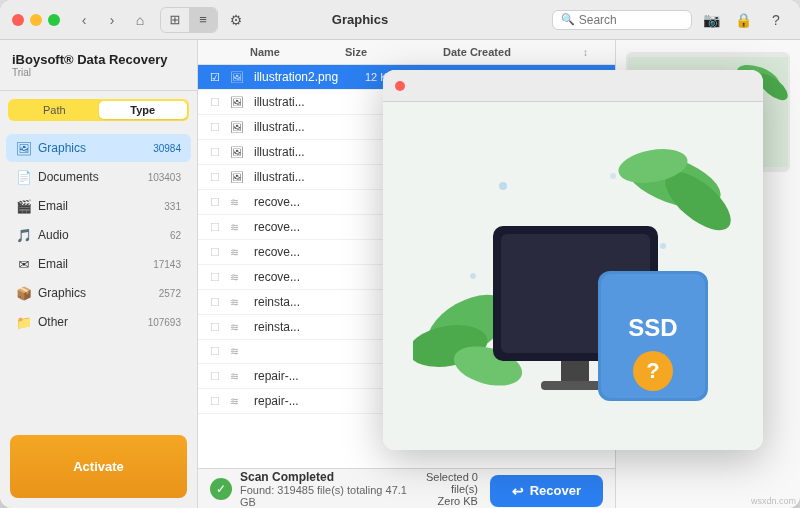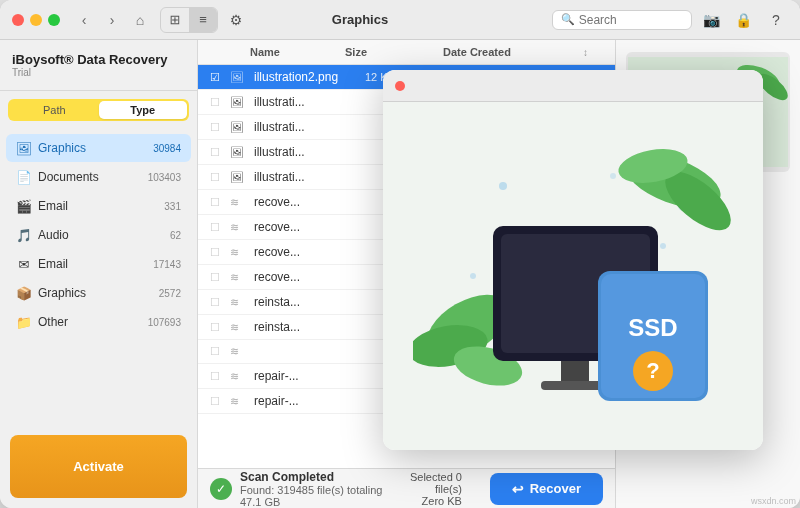--- a/index.html
+++ b/index.html
@@ -332,22 +332,22 @@
     }
     .scan-status {
       font-size: 12px;
     }
     .scan-title { font-weight: 600; color: #333; }
     .scan-detail { color: #666; font-size: 11px; }
 
     .status-right {
       margin-left: auto;
       display: flex;
-      align-items: center;
-      gap: 28px;
+      align-items: flex-end;
+      gap: 12px;
     }
     .selected-info {
       font-size: 11px;
       color: #555;
       text-align: right;
     }
     .selected-count { display: block; }
     .selected-size { display: block; }
 
     .recover-btn {

